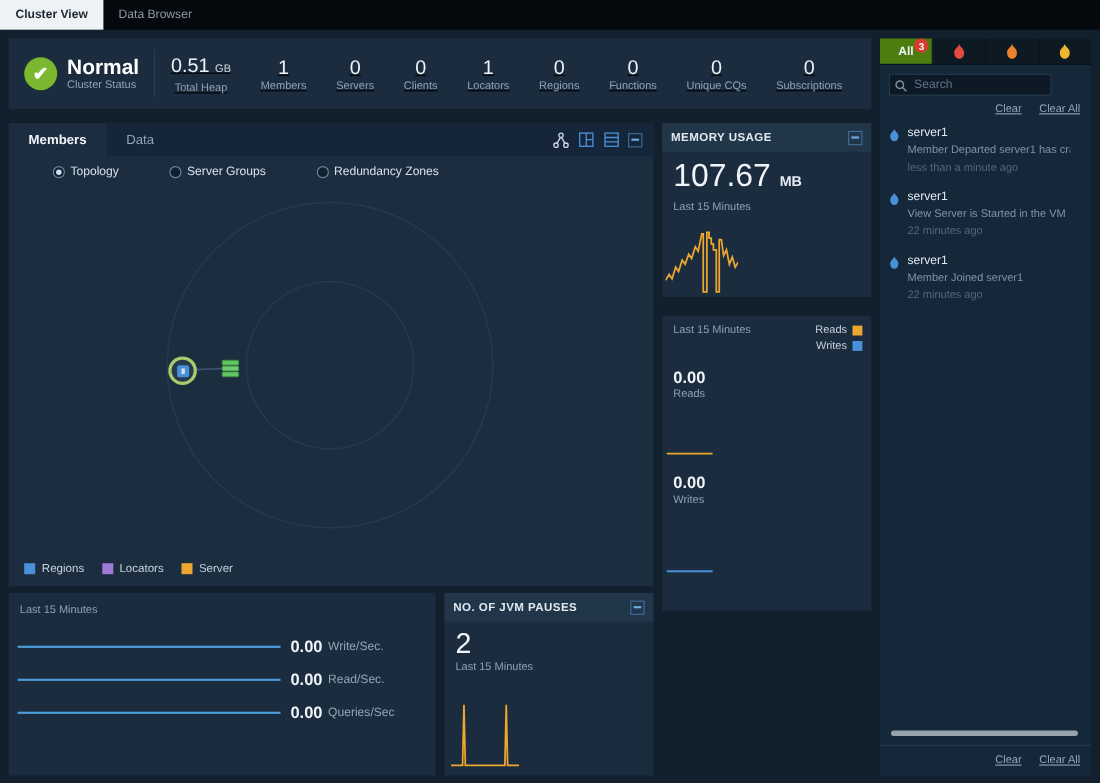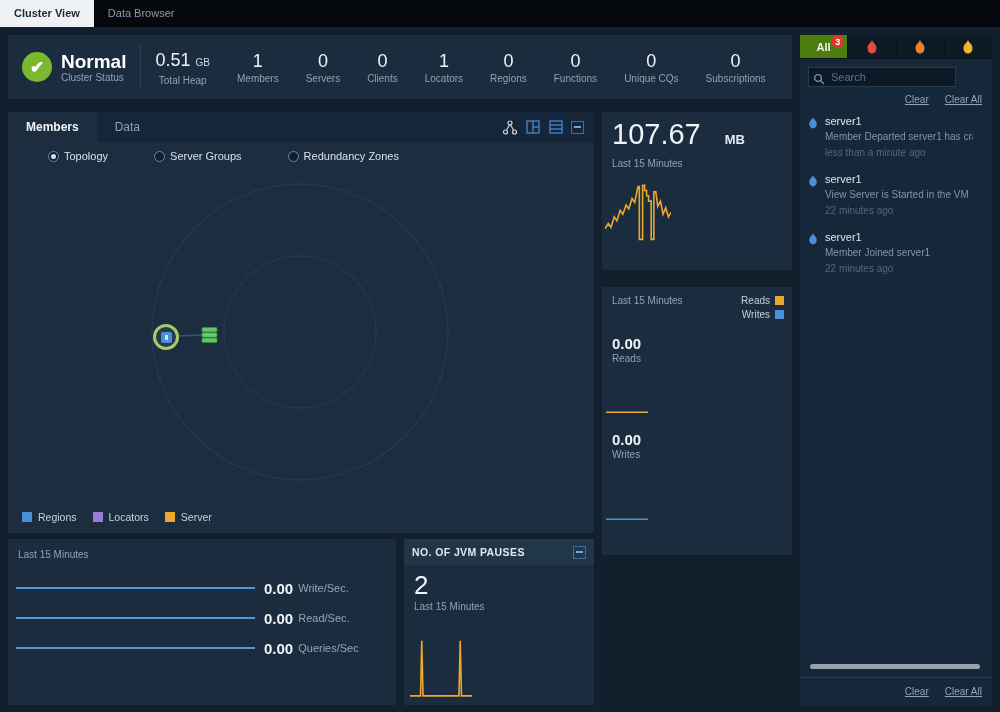--- a/index.html
+++ b/index.html
@@ -13,21 +13,21 @@
   .top-tab.inactive { color:#8d9aa8; }
 
   
   .status-strip { position:absolute; left:8px; top:35px; width:784px; height:64px; background:#1a2c3e; display:flex; align-items:center; }
   .status-block { display:flex; align-items:center; gap:9px; padding:0 14px; min-width:122px; }
   .check-circle { width:30px; height:30px; border-radius:50%; background:#7cb82f; color:#fff; font-size:17px; font-weight:bold; display:flex; align-items:center; justify-content:center; }
   .status-value { color:#ffffff; font-size:19px; font-weight:bold; line-height:20px; }
   .status-label { color:#8fa3b5; font-size:10px; }
   .v-divider { width:1px; height:44px; background:#2a3f54; margin-right:14px; }
   .stats { display:flex; gap:27px; align-items:center; }
-  .stat { text-align:center; }
+  .stat { text-align:center;text-decoration:underline; }
   .stat-value { color:#eef3f8; font-size:18px; line-height:22px; }
   .stat-unit { font-size:10px; color:#cfd8e0; }
   .stat-label { color:#8fa3b5; font-size:10px; margin-top:1px; }
 
   
   .widget { position:absolute; background:#1a2c3e; }
   .widget-header { height:26px; background:#223649; display:flex; align-items:center; padding:0 8px; }
   .widget-title { color:#dfe8f0; font-size:10.5px; font-weight:bold; letter-spacing:.4px; flex:1; }
   .collapse-btn { width:13px; height:13px; border:1px solid #3f6ea0; display:flex; align-items:center; justify-content:center; cursor:pointer; }
   .collapse-btn i { display:block; width:7px; height:2px; background:#6fa8dc; }
@@ -53,21 +53,21 @@
   .locator-inner i { display:block; width:3px; height:5px; background:#cfe4f7; }
   .server-node { left:192px; top:183px; }
   .graph-legend { position:absolute; left:14px; bottom:10px; display:flex; gap:16px; z-index:2; }
   .legend-item { display:flex; align-items:center; gap:6px; }
   .legend-sq { width:10px; height:10px; }
   .legend-label { color:#c6d2de; font-size:10.5px; }
 
   
   .memory-widget { left:602px; top:112px; width:190px; height:158px; }
   .big-number { color:#f0f4f8; font-size:29px; line-height:32px; }
-  .big-unit { font-size:13px; font-weight:bold; color:#e4ebf2;margin-left:16px; }
+  .big-unit { font-size:13px; font-weight:bold; color:#e4ebf2; }
   .period { color:#8fa3b5; font-size:10px; margin-top:2px; }
   .mem-body { position:relative; height:132px; padding:6px 10px 0; }
   .mem-chart { position:absolute; left:3px; right:3px; bottom:2px; height:66px; }
 
   
   .disk-widget { left:602px; top:287px; width:190px; height:268px; }
   .disk-body { position:relative; height:242px; }
   .dt-row1 { position:absolute; top:8px; left:10px; right:8px; display:flex; justify-content:space-between; }
   .dt-legend-row { display:flex; align-items:center; justify-content:flex-end; gap:5px; margin-bottom:3px; }
   .dt-legend-row span.lbl { color:#c6d2de; font-size:10px; }
@@ -258,20 +258,26 @@
         </div>
         <div class="legend-item">
           <span class="legend-sq" style="background-color: rgb(237, 167, 47);"></span>
           <span class="legend-label">Server</span>
         </div>
       </div>
     </div>
   </div>
 
   <div class="widget memory-widget">
+    <div class="widget-header">
+      <span class="widget-title">MEMORY USAGE</span>
+      <span class="collapse-btn">
+          <i></i>
+        </span>
+    </div>
     <div class="mem-body">
       <div class="big-number"><span>107.67</span> <span class="big-unit">MB</span></div>
       <div class="period">Last 15 Minutes</div>
       <svg class="mem-chart" viewBox="0 0 100 100" preserveAspectRatio="none">
           <polyline points="0,80 5,72 9,78 14,62 18,68 23,52 27,58 32,44 36,50 41,34 45,40 50,16 52,16 52,96 57,96 57,14 60,14 60,22 63,22 63,30 66,30 66,38 70,38 70,96 74,96 74,24 77,24 80,46 84,38 88,58 92,48 96,62 100,55" fill="none" stroke="#eda72f" stroke-width="1.6" vector-effect="non-scaling-stroke"></polyline>
         </svg>
     </div>
   </div>
 
   <div class="widget disk-widget">

